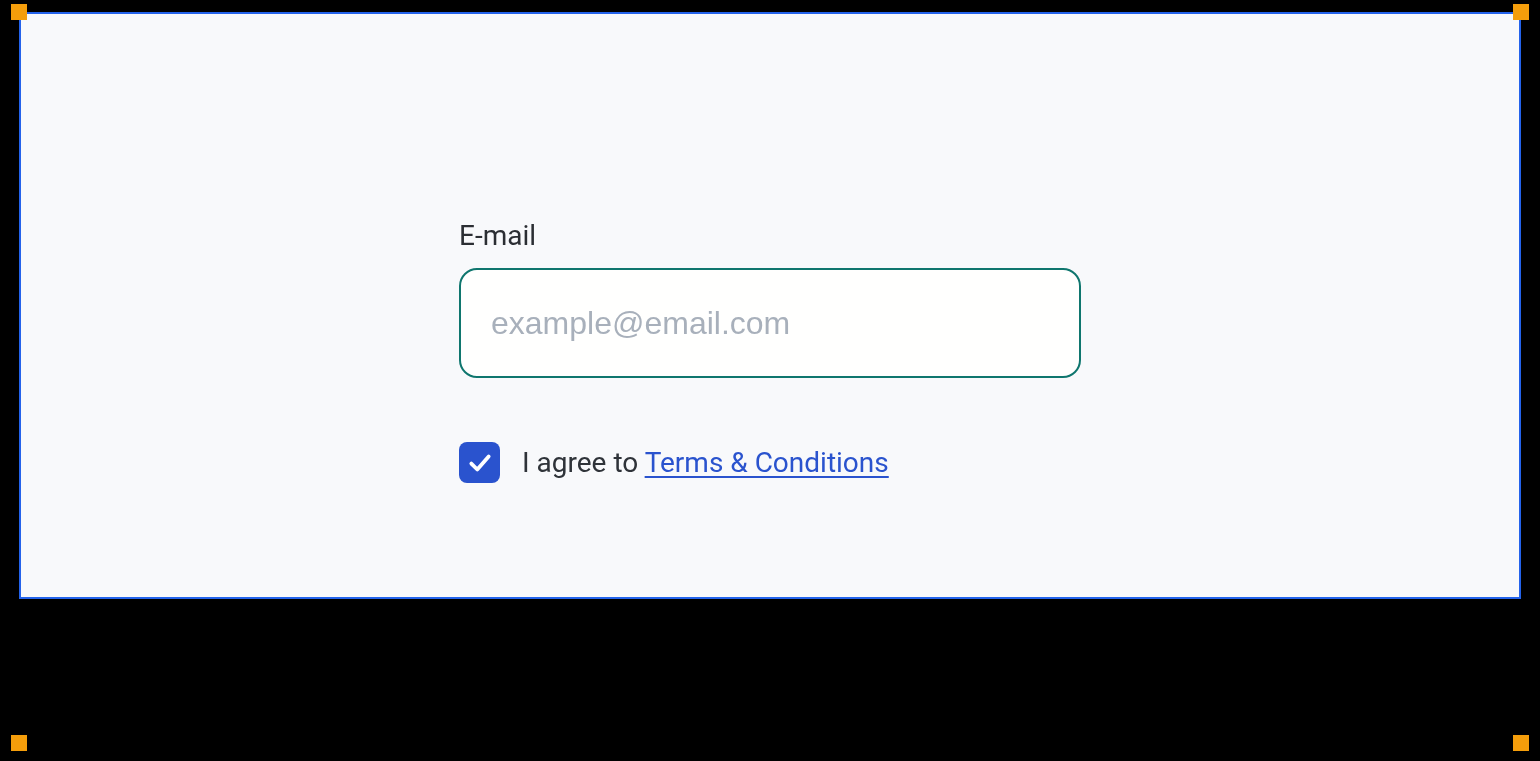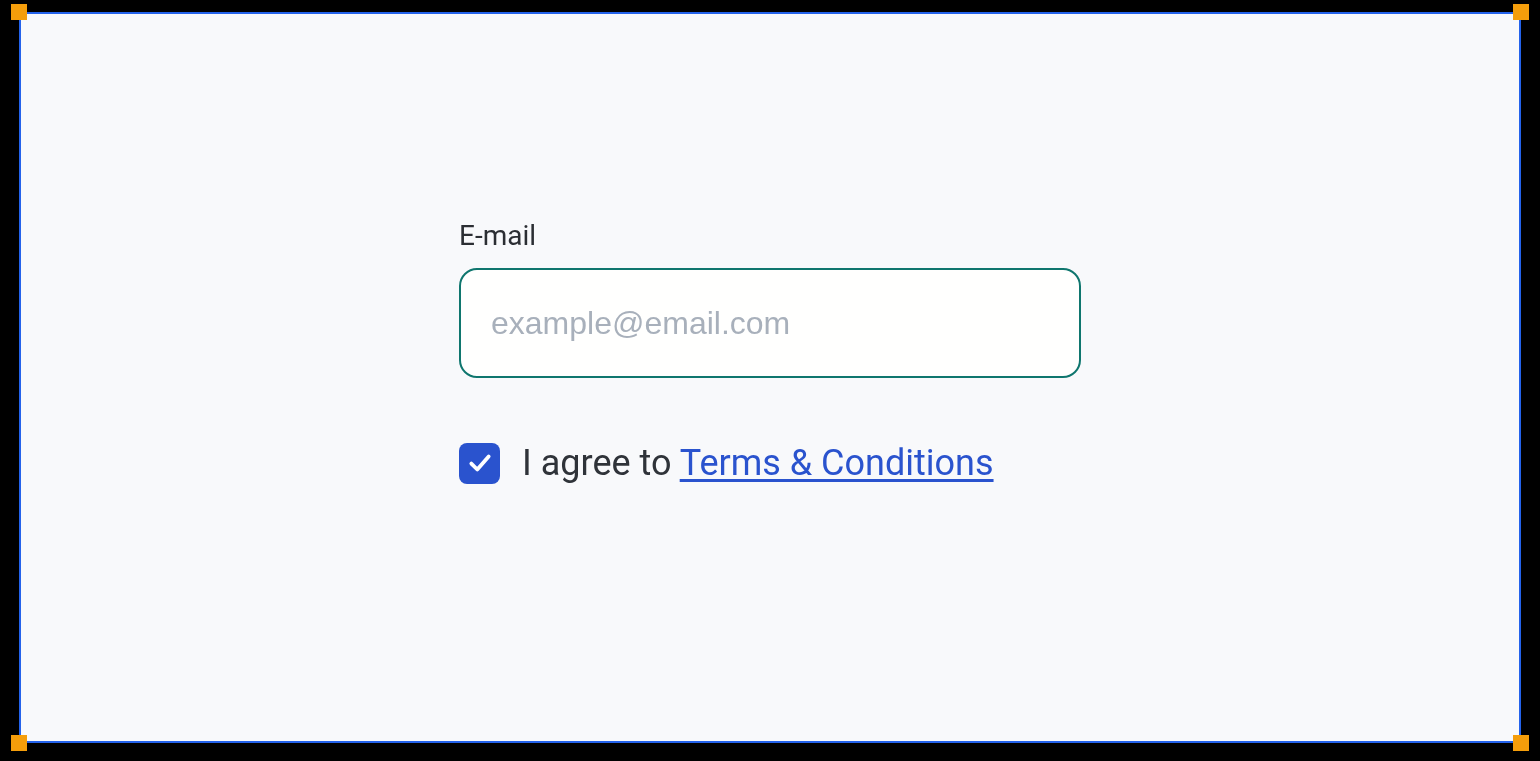--- a/index.html
+++ b/index.html
@@ -24,21 +24,21 @@
       position: relative;
       width: 1502px;
       height: 731px;
     }
     
     .canvas {
       position: absolute;
       top: 0;
       left: 0;
       width: 1502px;
-      height: 731px;
+      height: 587px;
       background: #F8F9FB;
       border: 2.5px solid #2463EB;
       display: flex;
       flex-direction: column;
       align-items: center;
       padding-top: 205px;
     }
     
     .selection-handle {
       position: absolute;
@@ -103,21 +103,21 @@
       width: 26px;
       height: 26px;
       stroke: #ffffff;
       stroke-width: 3.5;
       fill: none;
       stroke-linecap: round;
       stroke-linejoin: round;
     }
     
     .check-label {
-      font-size: 36px;
+      font-size: 28px;
       color: #2F3339;
     }
     .check-link {
       color: #2A53CE;
       text-decoration: underline;
       text-underline-offset: 4px;
       cursor: pointer;
     }
   </style>
 </head>

